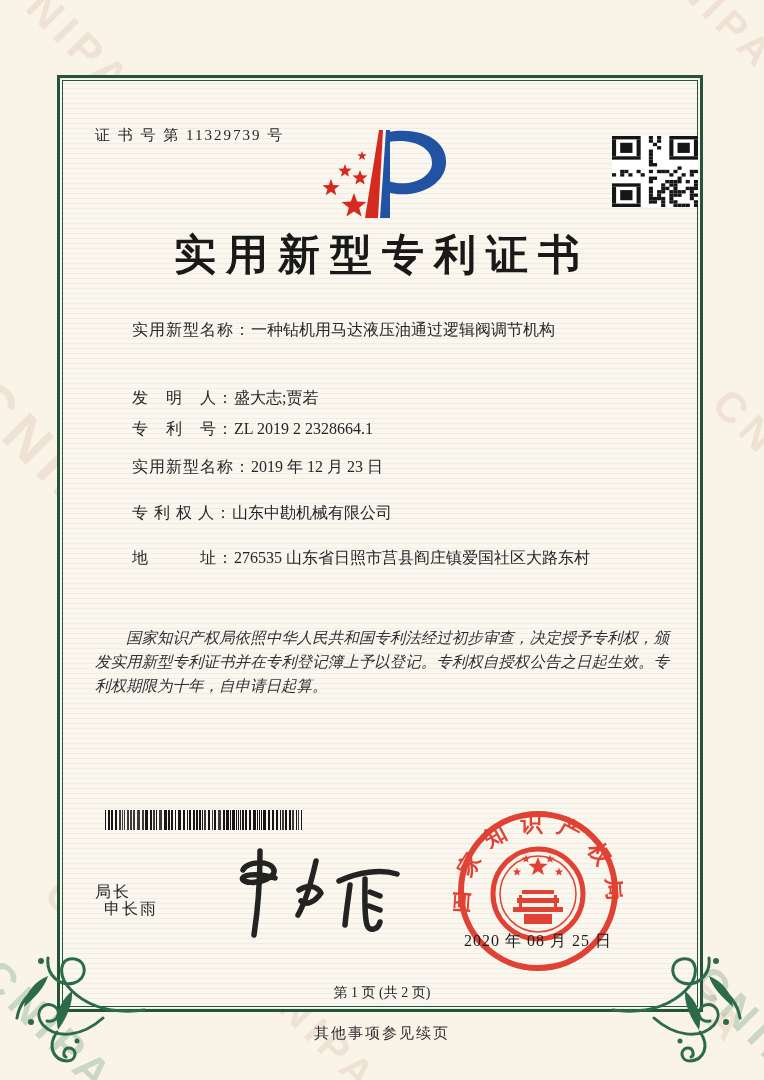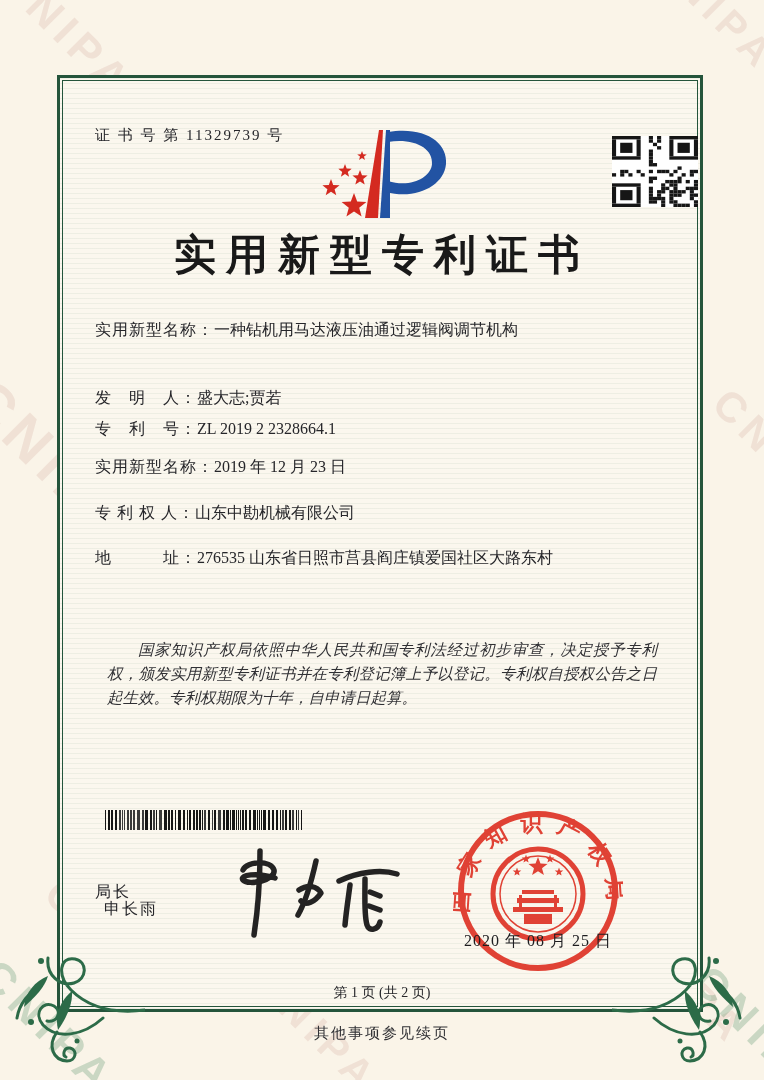--- a/index.html
+++ b/index.html
@@ -26,28 +26,28 @@
   }
   .cert-border-inner{position:absolute;inset:2px;border:1px solid #24543b;}
   .cert-no{position:absolute;left:95px;top:126px;font-size:15px;letter-spacing:2px;}
   .logo{position:absolute;left:298px;top:120px;width:174px;height:104px;}
   .qr{position:absolute;left:612px;top:136px;width:86px;height:71px;}
   .title{
     position:absolute;left:0;top:227px;width:764px;text-align:center;
     font-size:42px;font-weight:bold;letter-spacing:10px;color:#191919;
   }
   .field-row{position:absolute;left:95px;width:575px;font-size:16px;white-space:nowrap;}
-  .field-row .lab{letter-spacing:1px;}
+  .field-row .lab{letter-spacing:1px;margin-left:37px;}
   .grant-row{position:absolute;left:95px;top:594px;width:575px;font-size:16px;}
   .grant-no{position:absolute;left:255px;top:0;}
   .paras{
     position:absolute;left:95px;top:626px;width:574px;
     font-size:15.5px;line-height:24px;text-align:justify;font-style:italic;color:#303034;
   }
-  .paras p{margin:12px;text-indent:2em;}
+  .paras p{margin:0;text-indent:2em;}
   .barcode{position:absolute;left:105px;top:810px;width:200px;height:20px;}
   .sig-title{position:absolute;left:95px;top:882px;font-size:16px;letter-spacing:2px;}
   .sig-name{position:absolute;left:95px;top:899px;font-size:16px;letter-spacing:2px;margin-left:9px;}
   .signature{position:absolute;left:213px;top:843px;width:200px;height:100px;}
   .seal{position:absolute;left:453px;top:806px;width:170px;height:170px;}
   .seal-date{
     position:absolute;left:450px;top:931px;width:176px;text-align:center;
     font-size:16px;color:#1d1d20;letter-spacing:1px;
   }
   .page-info{position:absolute;left:0;top:984px;width:764px;text-align:center;font-size:14px;}

